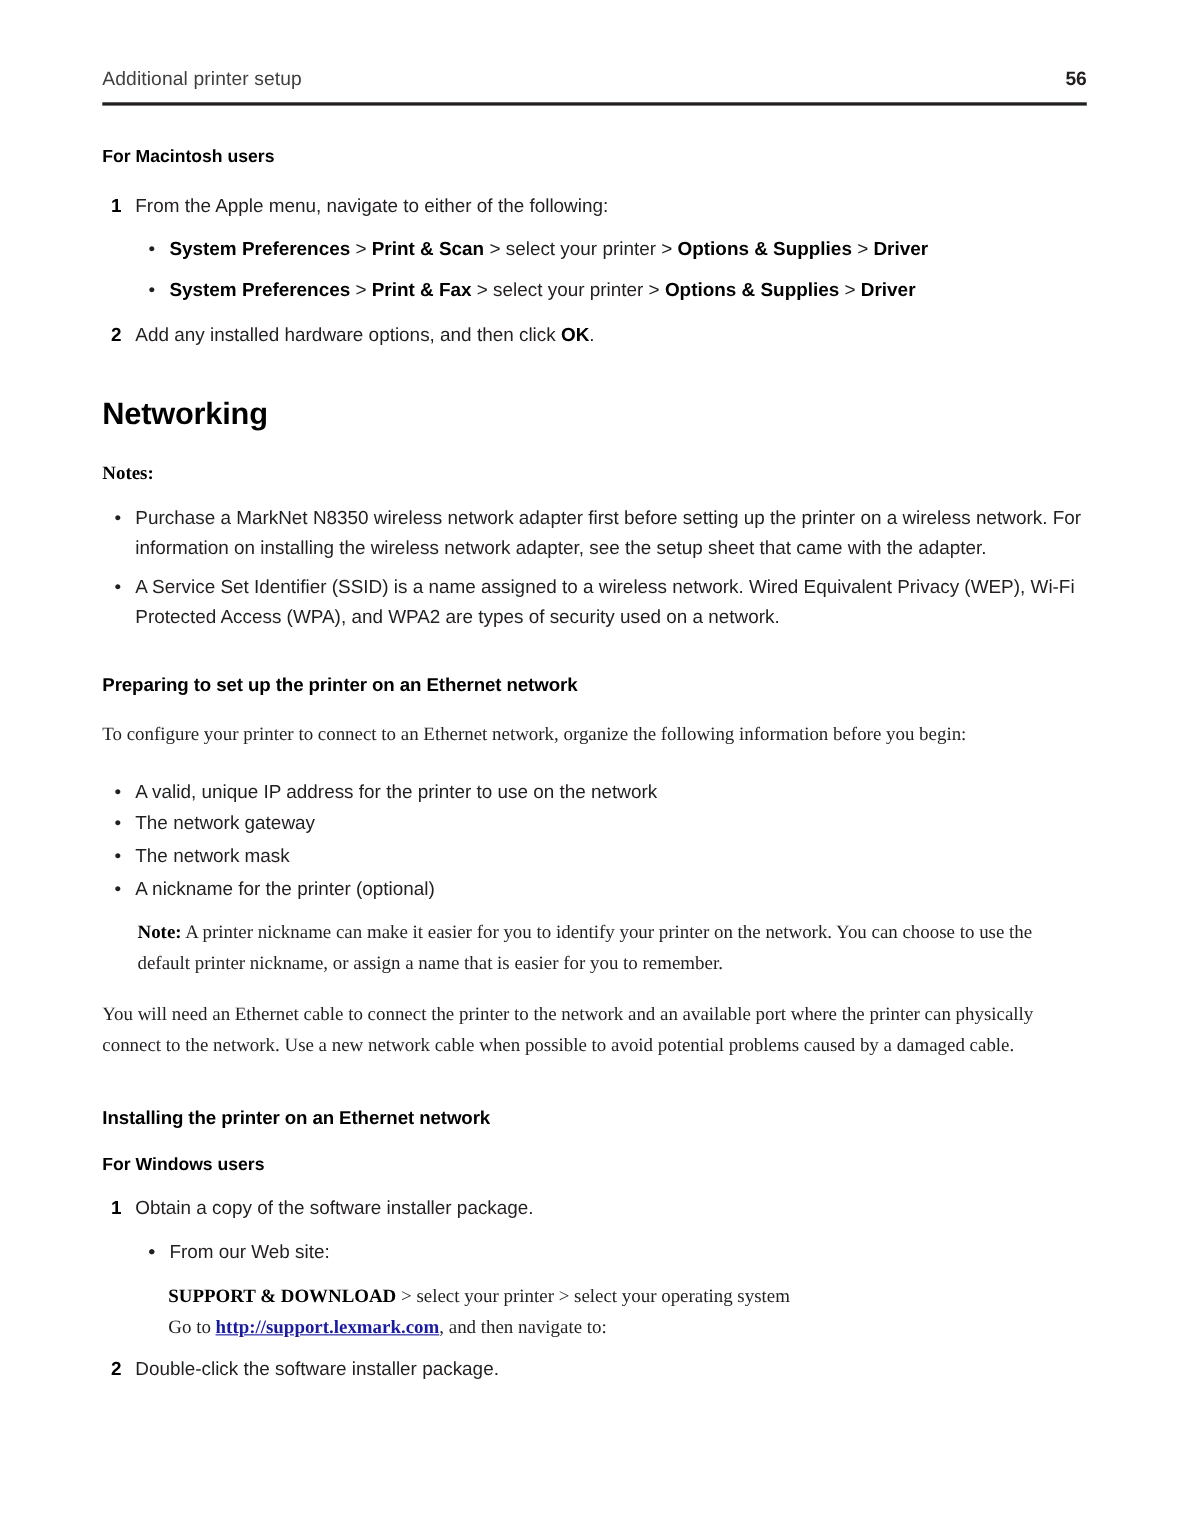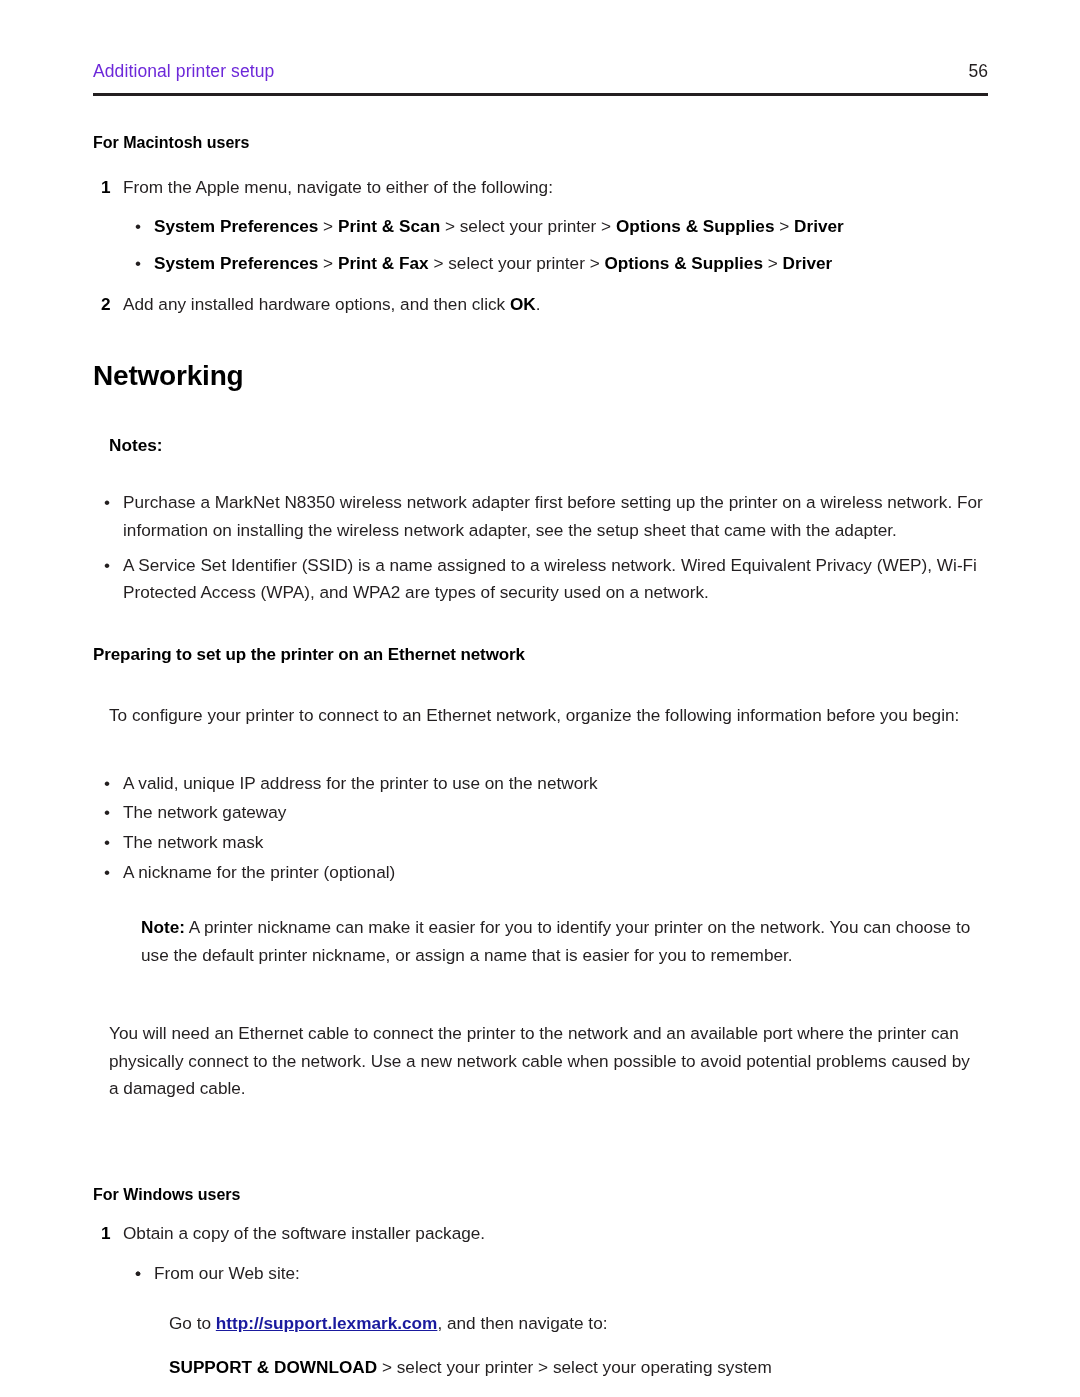--- a/index.html
+++ b/index.html
@@ -33,26 +33,26 @@
     top: 62px;
     width: 895px;
     display: flex;
     align-items: baseline;
     justify-content: space-between;
   }
   .page-header .hdr-title {
     font-size: 17.5px;
     font-weight: 400;
     letter-spacing: 0.1px;
-    color: #6d28d9;
+    color: #404040;
     line-height: 1.1;
   }
   .page-header .hdr-page {
     font-size: 17.5px;
-    font-weight: 400;
+    font-weight: 700;
     color: #231f20;
     line-height: 1.1;
   }
   .header-rule {
     position: absolute;
     left: 93px;
     top: 93px;
     width: 895px;
     height: 3px;
     background: #231f20;
@@ -89,22 +89,23 @@
     margin: 0;
     line-height: 1.2;
     color: #000;
   }
 
   
   p.body {
     font-size: 17.2px;
     font-weight: 400;
     line-height: 1.62;
-    margin: 16px;
-    color: #231f20;
+    margin: 0;
+    color: #231f20;
+    font-family: Liberation Serif, serif;
   }
 
   .gap-6  { height: 6px; }
   .gap-9  { height: 9px; }
   .gap-11 { height: 11px; }
   .gap-13 { height: 13px; }
   .gap-16 { height: 16px; }
   .gap-18 { height: 18px; }
   .gap-20 { height: 20px; }
   .gap-22 { height: 22px; }
@@ -267,20 +268,21 @@
     <div class="note-indent">
       <p class="body"><b>Note:</b><span> A printer nickname can make it easier for you to identify your printer on the network. You can choose to use the default printer nickname, or assign a name that is easier for you to remember.</span></p>
     </div>
 
     <div class="gap-18"></div>
 
     <p class="body">You will need an Ethernet cable to connect the printer to the network and an available port where the printer can physically connect to the network. Use a new network cable when possible to avoid potential problems caused by a damaged cable.</p>
 
     <div class="gap-44"></div>
 
+    <h2 class="section">Installing the printer on an Ethernet network</h2>
 
     <div class="gap-22"></div>
 
     <h3 class="subsection">For Windows users</h3>
 
     <div class="gap-16"></div>
 
     <ul class="numlist">
       <li class="numitem">
         <span class="marker">1</span>
@@ -296,22 +298,22 @@
       </li>
       <li class="bullitem" style="margin-top:6px;">
         <span class="dot">•</span>
         <span>From our Web site:</span>
       </li>
     </ul>
 
     <div class="gap-6"></div>
 
     <div class="subindent">
+      <p class="body" style="margin-top:6px;"><b>SUPPORT &amp; DOWNLOAD</b><span> &gt; select your printer &gt; select your operating system</span></p>
       <p class="body"><span>Go to </span><a class="weblink" href="#">http://support.lexmark.com</a><span>, and then navigate to:</span></p>
-      <p class="body" style="margin-top:6px;"><b>SUPPORT &amp; DOWNLOAD</b><span> &gt; select your printer &gt; select your operating system</span></p>
     </div>
 
     <div class="gap-11"></div>
 
     <ul class="numlist">
       <li class="numitem">
         <span class="marker">2</span>
         <span>Double-click the software installer package.</span>
       </li>
     </ul>

